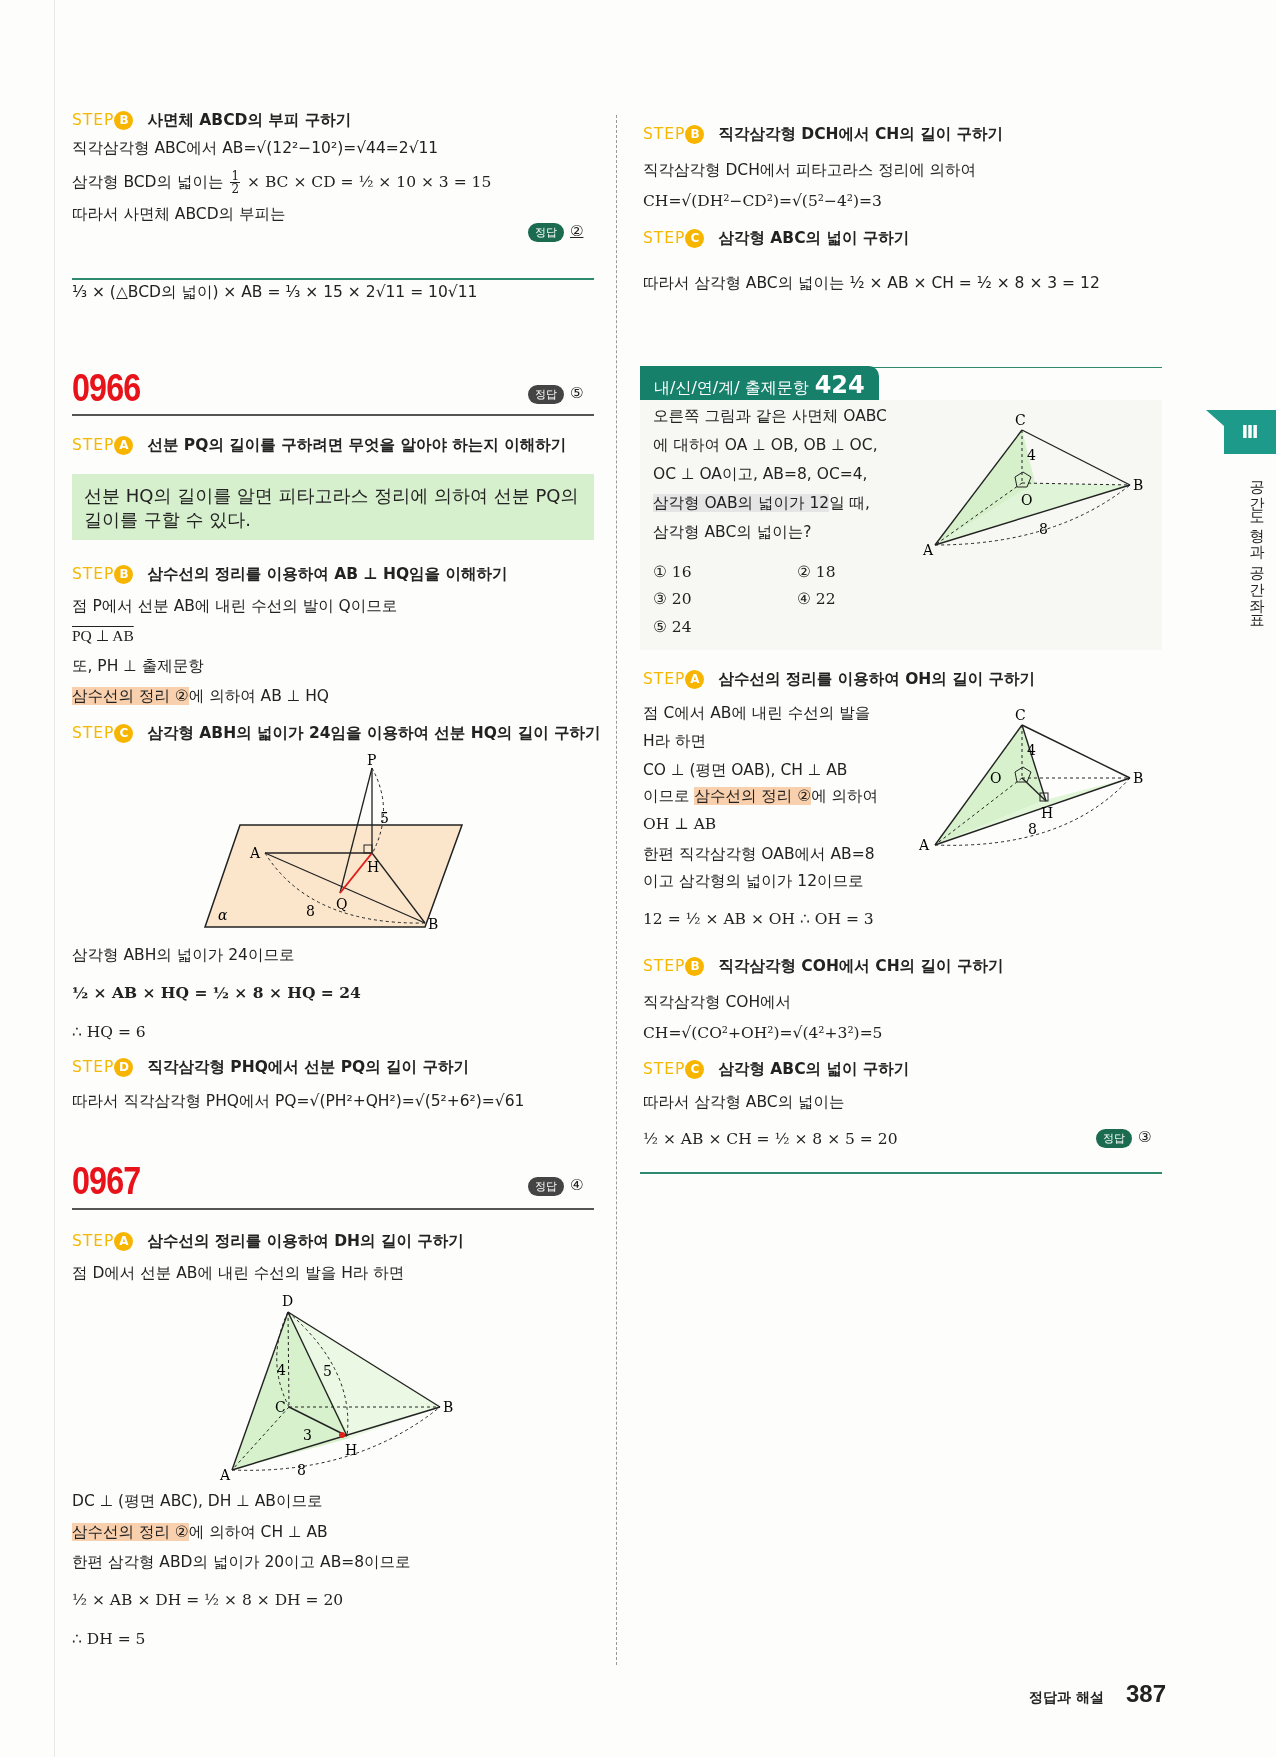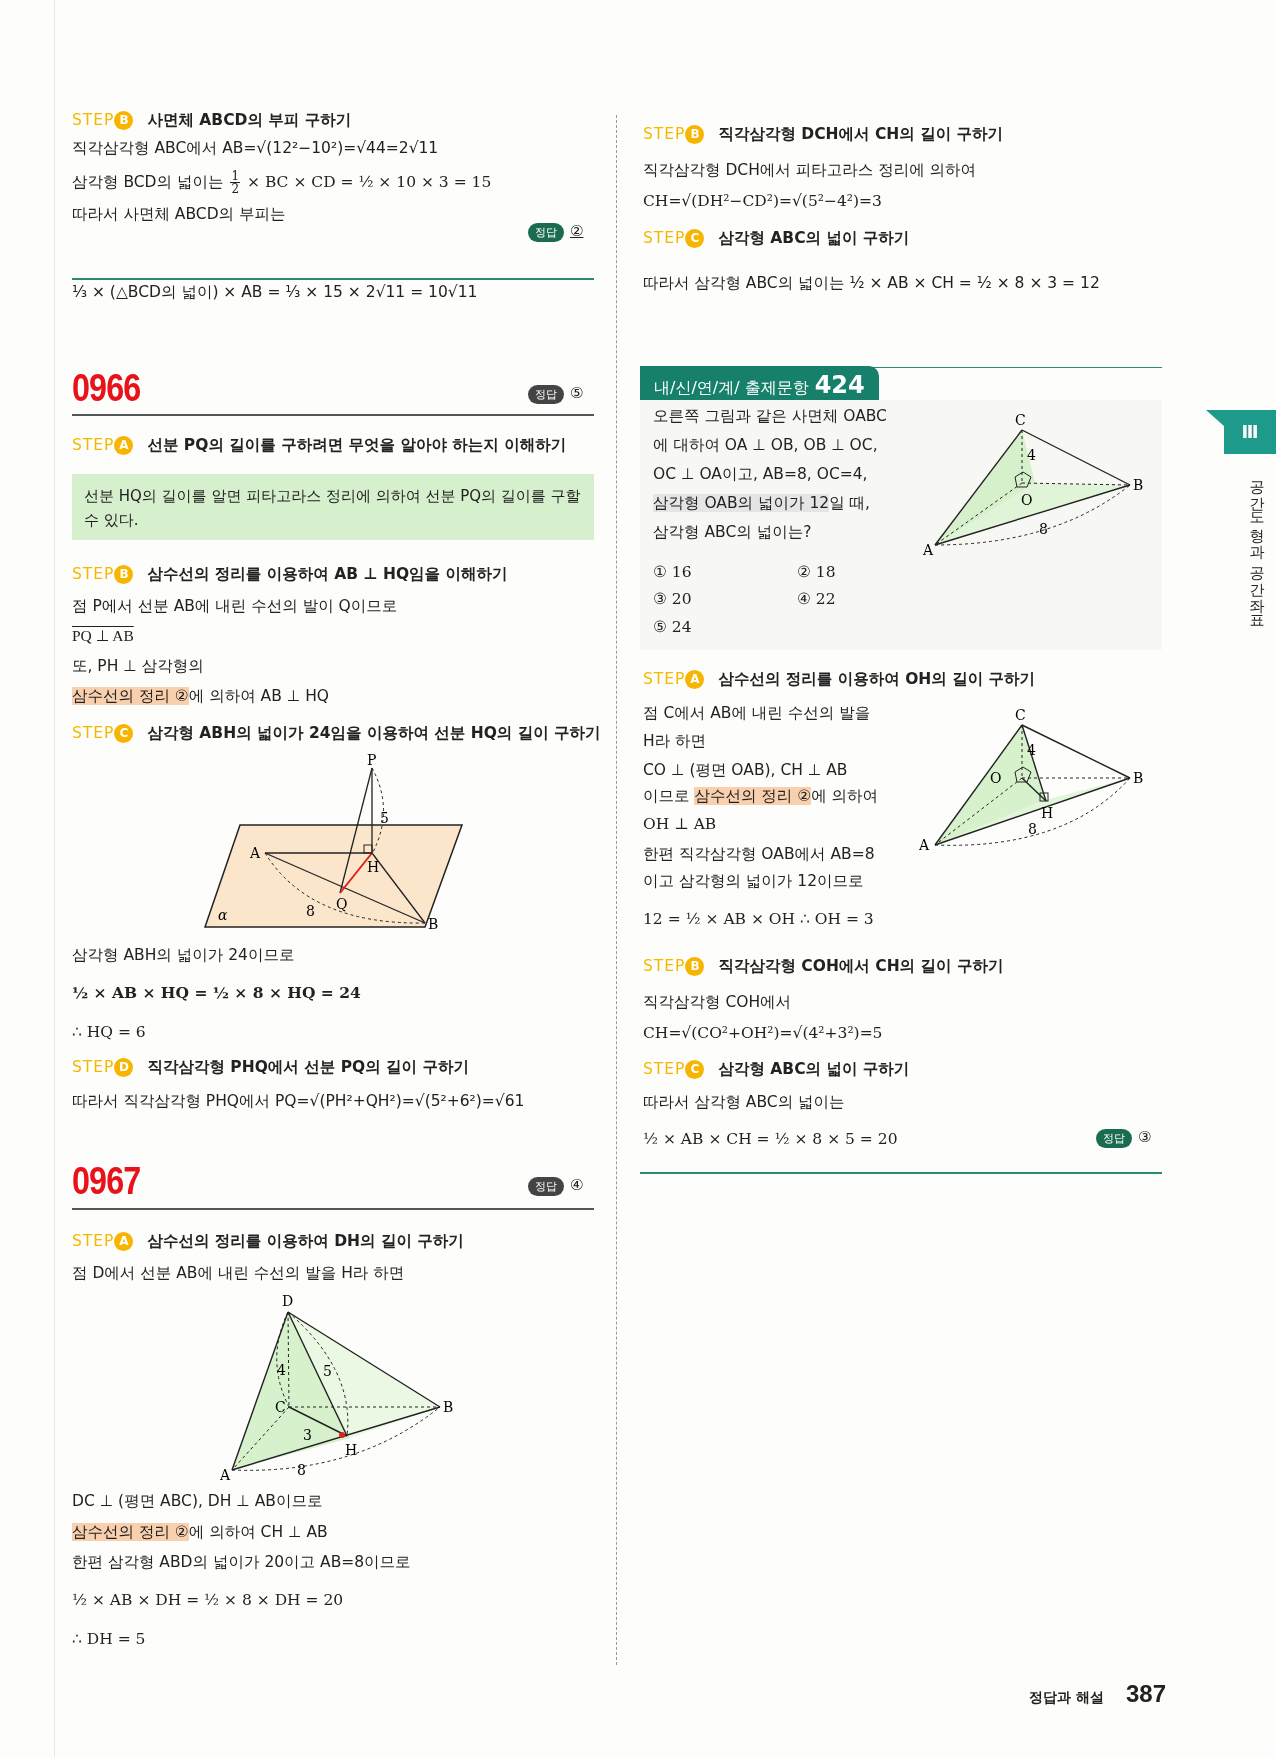--- a/index.html
+++ b/index.html
@@ -30,21 +30,21 @@
   .answer .pill { display: inline-block; background: #1a6b50; color: #fff; font-size: 11px; padding: 2px 7px; border-radius: 10px; margin-right: 6px; }
   .answer .pill.dark { background: #444; }
 
   .pnum { position: absolute; color: #e8121a; font-size: 38px; font-weight: bold; font-family: "Liberation Sans", sans-serif; letter-spacing: -1px; transform: scaleX(0.85); transform-origin: left; }
   .hr-dark { position: absolute; height: 2px; background: #555; }
   .hr-green { position: absolute; height: 2px; background: #2e8a6e; }
 
   .hl-orange { background: #f9d0ad; }
   .hl-yellow { background: #e5e5e5; }
 
-  .green-box { position: absolute; background: #d6efcc; padding: 10px 12px; font-size: 15px; line-height: 24px; }
+  .green-box { position: absolute; background: #d6efcc; padding: 10px 12px; font-size: 18px; line-height: 24px; }
 
   .tag-box { position: absolute; background: #17806b; color: #fff; padding: 5px 14px; font-size: 16px; border-radius: 0 10px 0 0; }
   .tag-box b { font-size: 24px; margin-left: 6px; }
 
   .side-tab { position: absolute; right: 0; top: 410px; width: 52px; height: 44px; background: #1d9a8a; color: #fff; text-align: center; line-height: 44px; font-weight: bold; font-size: 18px; }
   .side-tab:before { content: ""; position: absolute; left: -18px; top: 0; border-top: 16px solid #1d9a8a; border-left: 18px solid transparent; }
   .side-label { position: absolute; right: 10px; top: 470px; writing-mode: vertical-rl; font-size: 15px; letter-spacing: 1px; color: #222; }
 
   .footer { position: absolute; right: 110px; top: 1680px; white-space: nowrap; }
   .footer .t { font-size: 14px; margin-right: 22px; font-weight: bold; }
@@ -83,21 +83,21 @@
   <div class="step" style="left:72px;top:434px;">
     <span class="tag">STEP</span><span class="badge">A</span><span>선분 PQ의 길이를 구하려면 무엇을 알아야 하는지 이해하기</span>
   </div>
   <div class="green-box" style="left:72px;top:474px;width:522px;height:66px;">선분 HQ의 길이를 알면 피타고라스 정리에 의하여 선분 PQ의 길이를 구할 수 있다.</div>
 
   <div class="step" style="left:72px;top:563px;">
     <span class="tag">STEP</span><span class="badge">B</span><span>삼수선의 정리를 이용하여 AB ⊥ HQ임을 이해하기</span>
   </div>
   <div class="line" style="left:72px;top:595px;">점 P에서 선분 AB에 내린 수선의 발이 Q이므로</div>
   <div class="line ov" style="left:72px;top:625px;">PQ ⊥ AB</div>
-  <div class="line" style="left:72px;top:655px;">또, PH ⊥ 삼각형의</div>
+  <div class="line" style="left:72px;top:655px;">또, PH ⊥ 출제문항</div>
   <div class="line" style="left:72px;top:685px;">
     <span class="hl-orange">삼수선의 정리 ②</span><span>에 의하여 AB ⊥ HQ</span>
   </div>
 
   <div class="step" style="left:72px;top:722px;">
     <span class="tag">STEP</span><span class="badge">C</span><span>삼각형 ABH의 넓이가 24임을 이용하여 선분 HQ의 길이 구하기</span>
   </div>
 
   <svg class="abs" style="left:200px;top:750px;" width="280" height="180">
     <polygon points="40,75 262,75 225,177 5,177" fill="#fbe6cc" stroke="#222" stroke-width="1.5"></polygon>

